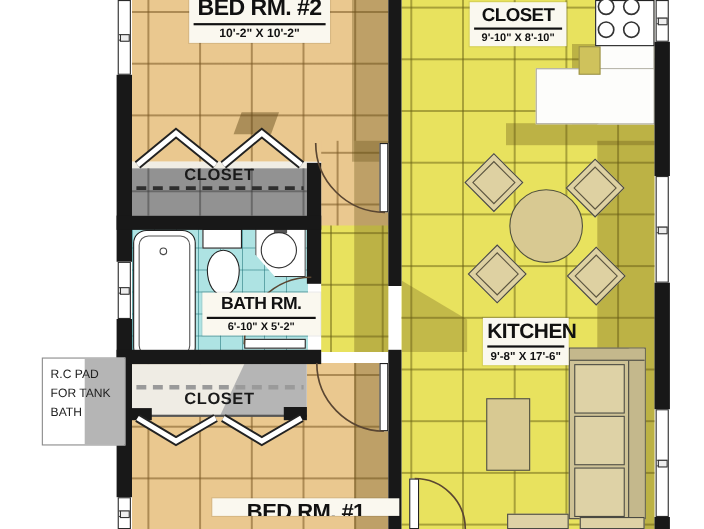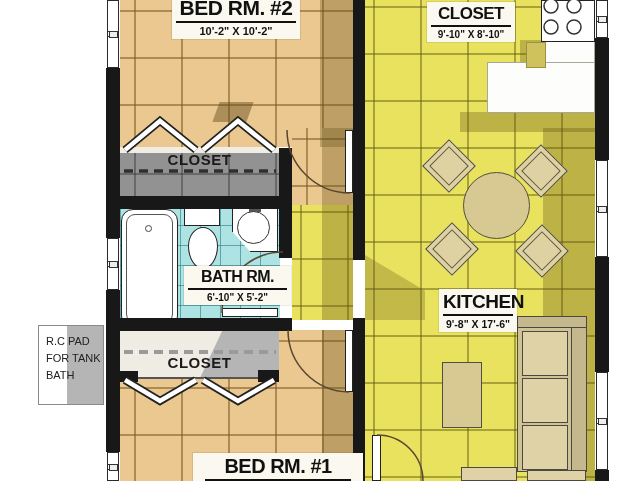--- a/index.html
+++ b/index.html
@@ -161,28 +161,28 @@
     <div class="dims" style="font-size:10px">9'-10" X 8'-10"</div>
   </div>
   <div class="abs room-label" style="left:184px;top:266px;width:107px">
     <div class="name" style="font-size:16px">BATH RM.</div>
     <div class="dims" style="font-size:10px">6'-10" X 5'-2"</div>
   </div>
   <div class="abs room-label" style="left:439px;top:289px;width:78px">
     <div class="name" style="font-size:19px">KITCHEN</div>
     <div class="dims" style="font-size:10.5px">9'-8" X 17'-6"</div>
   </div>
-  <div class="abs room-label" style="left:193px;top:453px;width:170px;height:28px;overflow:hidden">
+  <div class="abs room-label" style="left:193px;top:453px;width:170px;height:16px;overflow:hidden">
     <div class="name" style="font-size:20px">BED RM. #1</div>
     <div style="height:2.5px;background:#111;margin:2px 8px 0 8px"></div>
   </div>
   <div class="abs closet-text" style="left:120px;top:151px;width:159px">CLOSET</div>
   <div class="abs closet-text" style="left:120px;top:354px;width:159px">CLOSET</div>
 
-  <div id="pad-box" class="abs" style="left:38px;top:325px;width:66px;height:80px">
+  <div id="pad-box" class="abs" style="left:38px;top:325px;width:76px;height:80px">
     <div class="gray"></div>
     <div class="txt">
       <div>R.C PAD</div>
       <div>FOR TANK</div>
       <div>BATH</div>
     </div>
   </div>
 
 </div>
 

